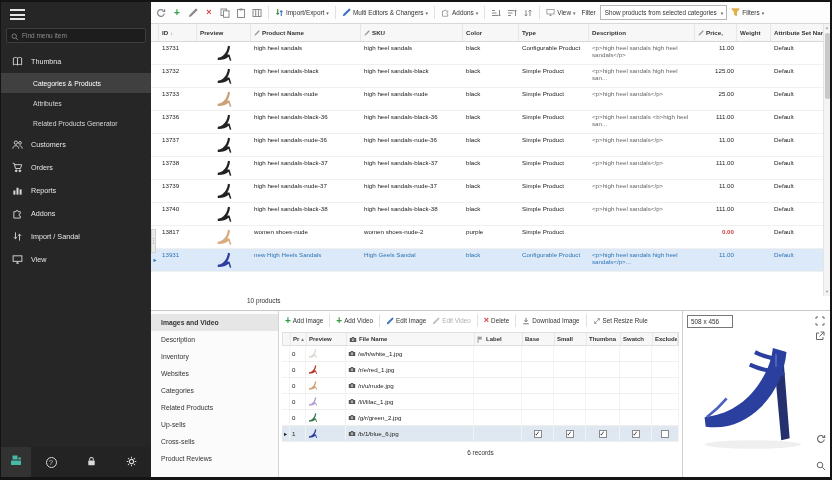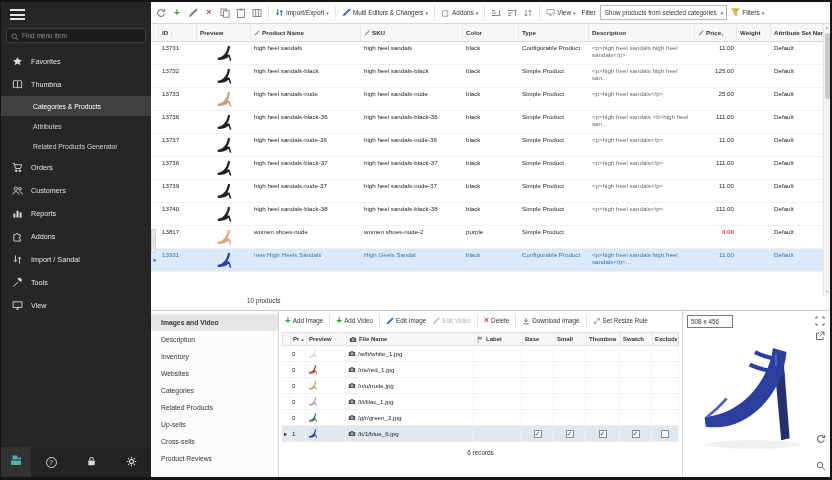--- a/index.html
+++ b/index.html
@@ -105,67 +105,59 @@
         <svg width="8" height="8" viewBox="0 0 10 10" fill="none" stroke="#8f8f8f">
             <circle cx="4" cy="4" r="2.8"></circle>
             <path d="M6.2 6.2L9 9"></path>
           </svg>
       </span>
       <input placeholder="Find menu item" style="">
     </div>
     <nav>
         <div class="nav-item">
           <span class="nico">
-            <svg viewBox="0 0 12 12">
-              <path d="M6 1l1.5 3.2 3.4.3-2.6 2.2.8 3.3L6 8.3 2.9 10l.8-3.3L1.1 4.5l3.4-.3z" fill="#d9d9d9"></path>
-            </svg>
-          </span>
-          <span>Favorites</span>
-        </div>
-        <div class="nav-item">
-          <span class="nico">
             <svg viewBox="0 0 12 12" stroke="#d9d9d9" fill="none">
               <path d="M1.5 2.2C3 1.4 4.8 1.4 6 2.3c1.2-.9 3-.9 4.5-.1v7.5c-1.5-.8-3.3-.8-4.5.1-1.2-.9-3-.9-4.5-.1z"></path>
               <path d="M6 2.3v7.5"></path>
             </svg>
           </span>
           <span>Thumbna</span>
         </div>
         <div class="nav-item sub sel">
           <span>Categories &amp; Products</span>
         </div>
         <div class="nav-item sub">
           <span>Attributes</span>
         </div>
         <div class="nav-item sub">
           <span>Related Products Generator</span>
-        </div>
-        <div class="nav-item">
-          <span class="nico">
-            <svg viewBox="0 0 12 12" stroke="#d9d9d9" fill="none">
-              <path d="M.8 1.5h1.7l1.3 5.6h5.4l1.4-4.2H3"></path>
-              <circle cx="4.6" cy="9.6" r="1" fill="#d9d9d9"></circle>
-              <circle cx="8.6" cy="9.6" r="1" fill="#d9d9d9"></circle>
-            </svg>
-          </span>
-          <span>Orders</span>
         </div>
         <div class="nav-item">
           <span class="nico">
             <svg viewBox="0 0 12 12" stroke="#d9d9d9" fill="none">
               <circle cx="4.2" cy="4" r="1.8"></circle>
               <path d="M1 10.5c0-2 1.4-3.2 3.2-3.2s3.2 1.2 3.2 3.2"></path>
               <circle cx="8.7" cy="4.2" r="1.5"></circle>
               <path d="M8.3 7.4c1.8.1 2.8 1.2 2.8 3.1"></path>
             </svg>
           </span>
           <span>Customers</span>
         </div>
         <div class="nav-item">
           <span class="nico">
+            <svg viewBox="0 0 12 12" stroke="#d9d9d9" fill="none">
+              <path d="M.8 1.5h1.7l1.3 5.6h5.4l1.4-4.2H3"></path>
+              <circle cx="4.6" cy="9.6" r="1" fill="#d9d9d9"></circle>
+              <circle cx="8.6" cy="9.6" r="1" fill="#d9d9d9"></circle>
+            </svg>
+          </span>
+          <span>Orders</span>
+        </div>
+        <div class="nav-item">
+          <span class="nico">
             <svg viewBox="0 0 12 12" fill="#d9d9d9">
               <rect x="1.5" y="6" width="2.2" height="4.5"></rect>
               <rect x="4.9" y="3" width="2.2" height="7.5"></rect>
               <rect x="8.3" y="4.8" width="2.2" height="5.7"></rect>
             </svg>
           </span>
           <span>Reports</span>
         </div>
         <div class="nav-item">
           <span class="nico">
@@ -175,29 +167,20 @@
           </span>
           <span>Addons</span>
         </div>
         <div class="nav-item">
           <span class="nico">
             <svg viewBox="0 0 12 12" stroke="#d9d9d9" fill="none">
               <path d="M3.8 1.5v7M3.8 8.5L2 6.7M3.8 8.5l1.8-1.8M8.2 10.5v-7M8.2 3.5L6.4 5.3M8.2 3.5l1.8 1.8"></path>
             </svg>
           </span>
           <span>Import / Sandal</span>
-        </div>
-        <div class="nav-item">
-          <span class="nico">
-            <svg viewBox="0 0 12 12" fill="none" stroke="#d9d9d9">
-              <path d="M1.5 10.5l5-5"></path>
-              <path d="M6 2a2.5 2.5 0 1 1 3.5 3.5L8 4z" fill="#d9d9d9" stroke="none"></path>
-            </svg>
-          </span>
-          <span>Tools</span>
         </div>
         <div class="nav-item">
           <span class="nico">
             <svg viewBox="0 0 12 12" stroke="#d9d9d9" fill="none">
               <rect x="1.2" y="2" width="9.6" height="6"></rect>
               <path d="M4.5 10h3M6 8v2"></path>
             </svg>
           </span>
           <span>View</span>
         </div>

